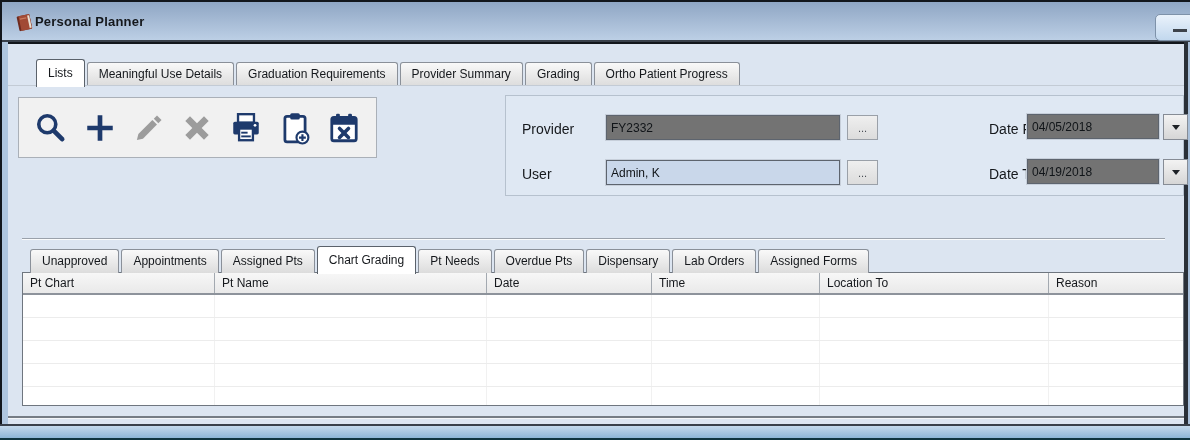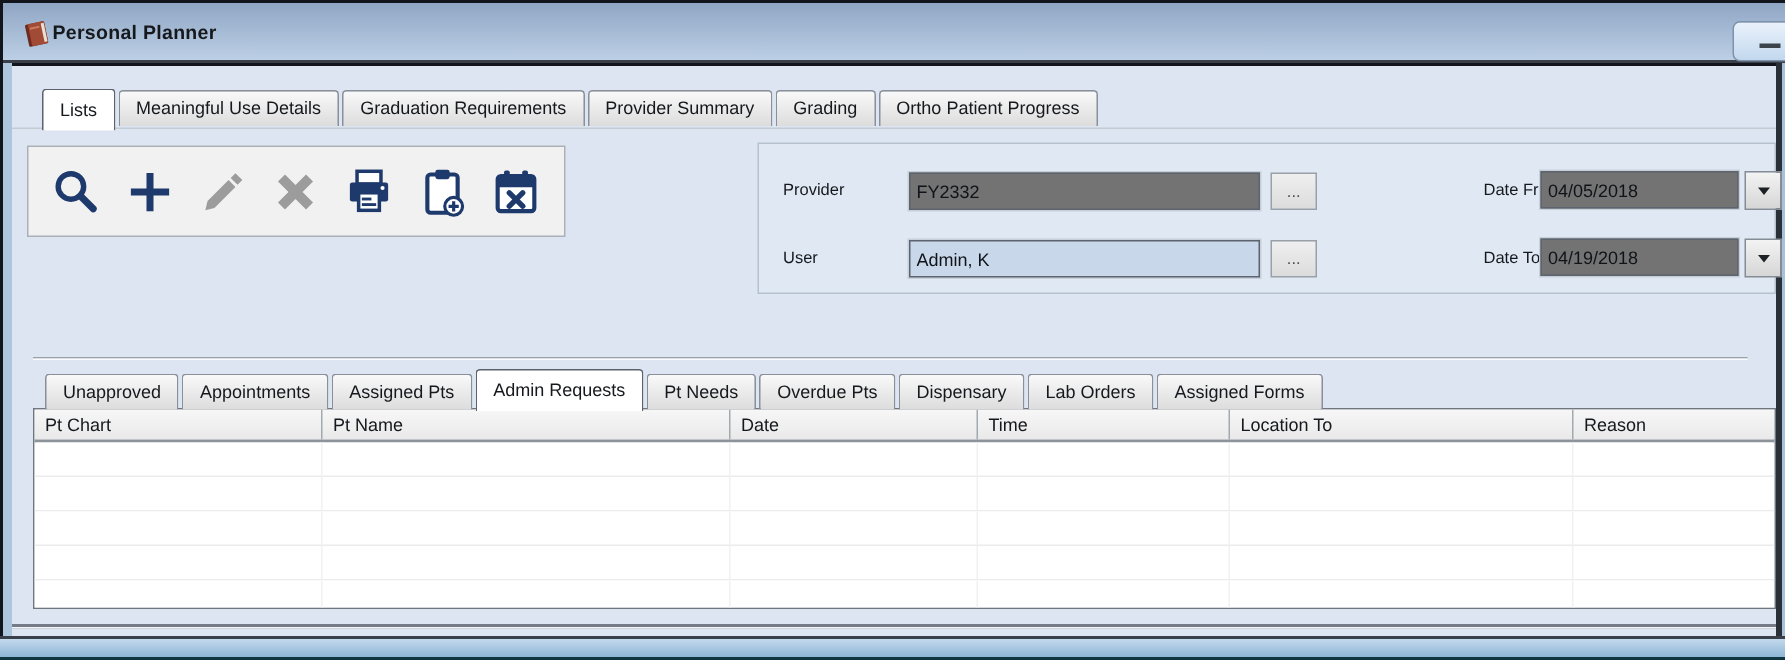--- a/index.html
+++ b/index.html
@@ -59,21 +59,21 @@
     display:flex; align-items:center; justify-content:space-around; padding:0 8px;
   }
   .tbtn { width:40px; height:44px; display:flex; align-items:center; justify-content:center; background:transparent; border:none; }
   .tbtn svg { width:34px; height:34px; }
 
   
   .fields {
     position:absolute; left:497px; top:51px; width:679px; height:101px;
     background:#dfe8f3; border:1px solid #b6c1ce;
   }
-  .flabel { position:absolute; font-size:11px; color:#15181c; }
+  .flabel { position:absolute; font-size:14px; color:#15181c; }
   .tinput {
     position:absolute; height:25px; font-family:"Liberation Sans",sans-serif; font-size:12px;
     border:1px solid #5d646e; padding:2px 4px; color:#101418; background:#737373;
     box-shadow:0 0 0 1px #c7cfda;
   }
   .tinput.readonly { background:#c9d7ea; }
   .browse-btn {
     position:absolute; width:31px; height:25px; background:linear-gradient(#efefef,#dcdcdc);
     border:1px solid #9aa0a8; font-size:11px; color:#4a4f56; line-height:10px; text-align:center;
   }
@@ -126,21 +126,21 @@
 
   <div class="frame-left"></div>
   <div class="frame-right-dark"></div>
   <div class="frame-right-lite"></div>
   <div class="frame-bottom-line"></div>
   <div class="frame-bottom-strip"></div>
   <div class="frame-bottom-edge"></div>
 
   <div class="client">
 
-    <div class="tabstrip" style="left:20px; top:14px;align-items:center;">
+    <div class="tabstrip" style="left:28px; top:14px;">
       <div class="tab active">Lists</div>
       <div class="tab">Meaningful Use Details</div>
       <div class="tab">Graduation Requirements</div>
       <div class="tab">Provider Summary</div>
       <div class="tab">Grading</div>
       <div class="tab">Ortho Patient Progress</div>
     </div>
     <div class="tabline" style="top:41px;"></div>
 
     <div class="toolbar">
@@ -217,21 +217,21 @@
         <div class="drop-arrow"></div>
       </div>
     </div>
 
     <div class="divider"></div>
 
     <div class="tabstrip" style="left:22px; top:201px; z-index:3;">
       <div class="tab">Unapproved</div>
       <div class="tab">Appointments</div>
       <div class="tab">Assigned Pts</div>
-      <div class="tab active">Admin Requests</div>
+      <div class="tab active">Chart Grading</div>
       <div class="tab">Pt Needs</div>
       <div class="tab">Overdue Pts</div>
       <div class="tab">Dispensary</div>
       <div class="tab">Lab Orders</div>
       <div class="tab">Assigned Forms</div>
     </div>
 
     <div class="grid">
       <div class="grid-header">
         <div class="hcell c0">Pt Chart</div>

